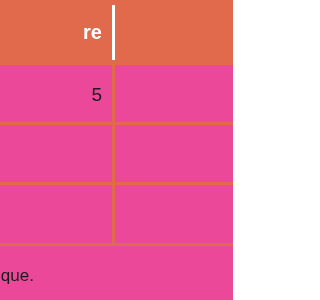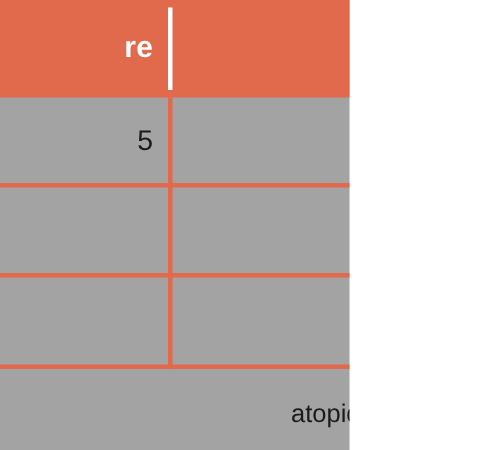--- a/index.html
+++ b/index.html
@@ -12,23 +12,22 @@
     height: 300px;
     overflow: hidden;
     font-family: "Liberation Sans", sans-serif;
     -webkit-font-smoothing: antialiased;
   }
 
   #page {
     position: relative;
     width: 233px;
     height: 300px;
-    background: #a3a3a3;
+    background: #ec4899;
     overflow: hidden;
-    text-align: right;
   }
 
   
   #table-crop {
     position: absolute;
     left: -120px;          
     top: 0;
     width: 420px;          
     height: 246px;
   }

